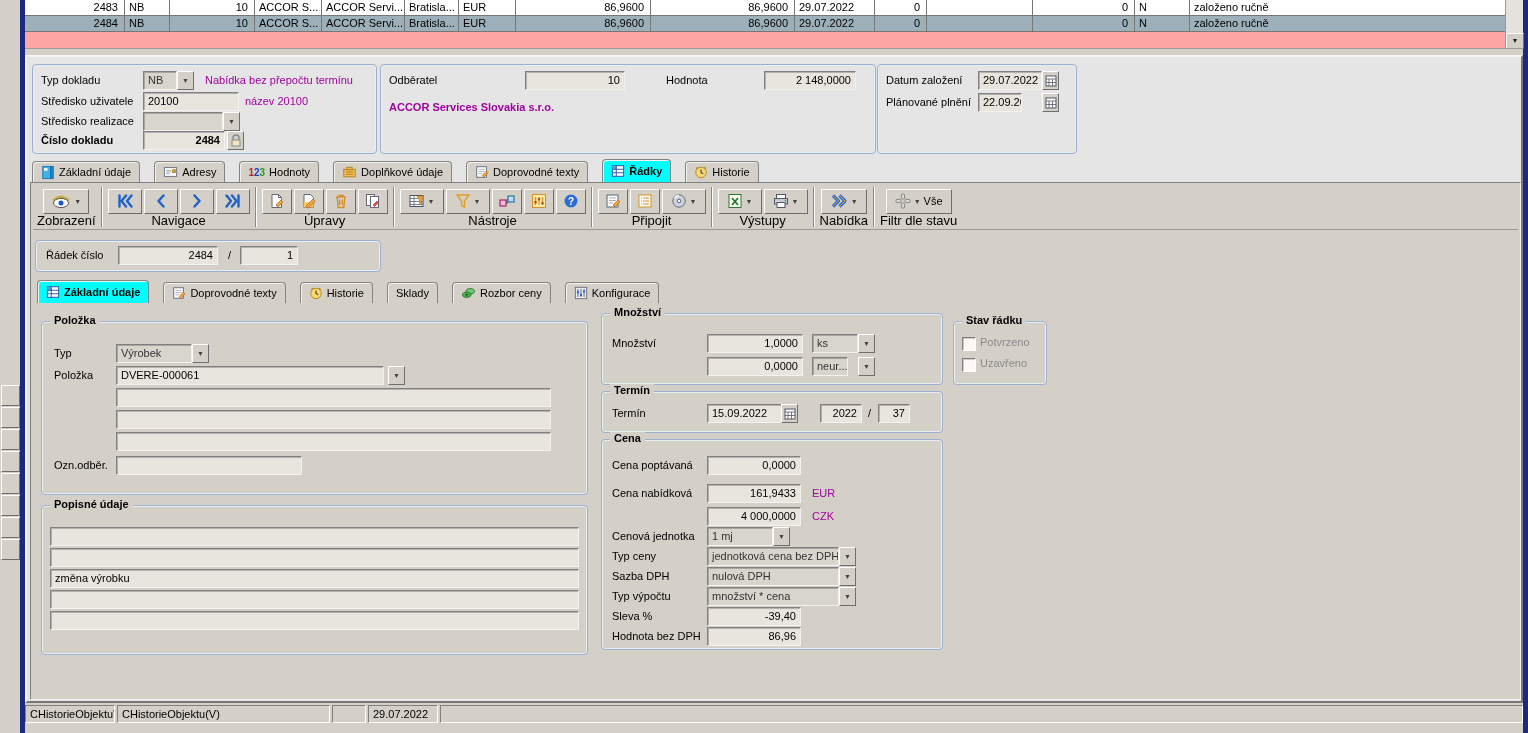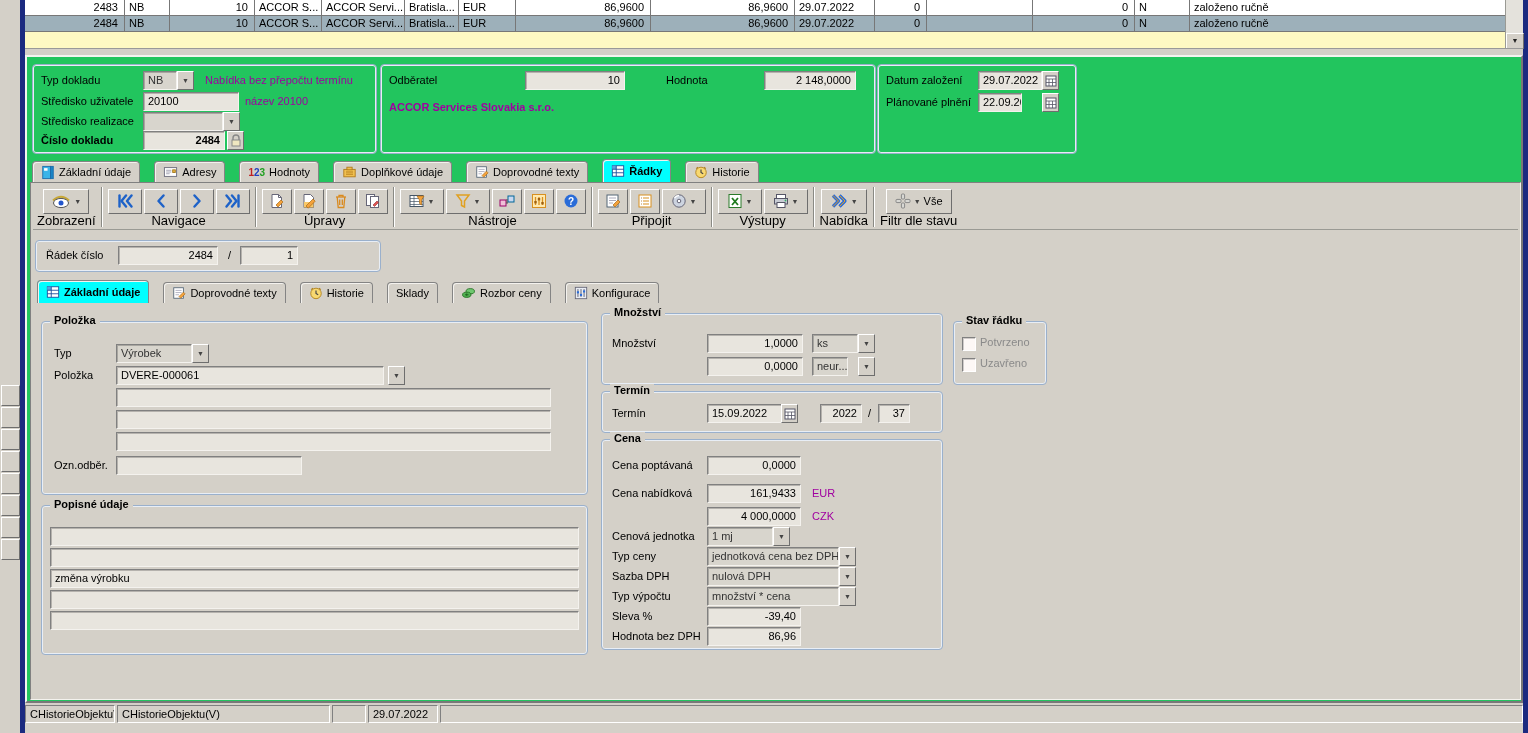--- a/index.html
+++ b/index.html
@@ -3,31 +3,31 @@
 <meta charset="utf-8">
 <style>
   html,body{margin:0;padding:0}
   body{width:1528px;height:733px;background:#d4d0c8;font-family:"Liberation Sans",sans-serif;font-size:11px;color:#000;overflow:hidden;position:relative}
   .abs{position:absolute}
   
   .left-strip{left:0;top:0;width:20px;height:733px;background:#d4d0c8;border-right:1px solid #9a9a94}
   .strip-seg{left:1px;width:17px;height:19px;background:#d4d0c8;border:1px solid;border-color:#fff #6e6e6e #6e6e6e #fff}
   .navy{background:#1b2a80}
   
-  .grid{left:25px;top:0;width:1480px;height:48px;background:#fef9c3}
+  .grid{left:25px;top:0;width:1480px;height:48px;background:#fca5a5}
   .grow{display:flex;height:16px;line-height:15px;background:#fff;border-bottom:1px solid #777;box-sizing:border-box}
   .grow.sel{background:#9db0ba}
   .gc{border-right:1px solid #777;box-sizing:border-box;padding:0 4px;white-space:nowrap;overflow:hidden}
   .gc.r{text-align:right;padding-right:6px}
   .c0{width:100px}.c1{width:45px}.c2{width:85px}.c3{width:67px}.c4{width:83px}.c5{width:54px}.c6{width:57px}.c7{width:135px}.c8{width:144px}.c9{width:80px}.c10{width:52px}.c11{width:106px}.c12{width:102px}.c13{width:55px}.c14{flex:1;border-right:none}
   .vscroll{left:1505px;top:0;width:17px;height:48px;background:#e4e2dc;border-left:1px solid #9a9a94}
   .sbtn{left:0;top:33px;width:16px;height:14px;background:#d4d0c8;border:1px solid;border-color:#fff #6e6e6e #6e6e6e #fff;text-align:center;font-size:7px;line-height:13px;color:#222}
   .splitter{left:25px;top:48px;width:1498px;height:7px;background:#d4d0c8;border-top:1px solid #999;border-bottom:3px double #444}
   
-  .form-win{left:25px;top:55px;width:1498px;height:648px;background:#22c55e;border:2px solid;border-color:#f4f4f0 #787878 #787878 #f4f4f0;box-sizing:border-box}
+  .form-win{left:25px;top:55px;width:1498px;height:648px;background:#e5e5e5;border:2px solid;border-color:#f4f4f0 #787878 #787878 #f4f4f0;box-sizing:border-box}
   .group{position:absolute;border:1px solid #9ab0cc;border-radius:4px;box-shadow:inset 0 0 0 1px #e8eef6}
   .glabel{position:absolute;top:-8px;left:8px;background:#d4d0c8;padding:0 4px;font-weight:bold;white-space:nowrap}
   .lbl{position:absolute;height:18px;line-height:18px;white-space:nowrap}
   .lbl.b{font-weight:bold}
   .input{position:absolute;height:19px;line-height:17px;box-sizing:border-box;background:#e8e5de;border:1px solid;border-color:#808080 #f4f2ee #f4f2ee #808080;box-shadow:inset 1px 1px 0 rgba(0,0,0,.22);padding:0 4px;white-space:nowrap;overflow:hidden}
   .input.r{text-align:right}
   .input.dis{background:#d8d5cd;color:#333}
   .btn3d{position:absolute;height:19px;width:17px;box-sizing:border-box;background:#d4d0c8;border:1px solid;border-color:#fff #6e6e6e #6e6e6e #fff;display:flex;align-items:center;justify-content:center}
   .dda{font-size:7px;color:#444;line-height:7px}
   .magenta{color:#a000a0}

